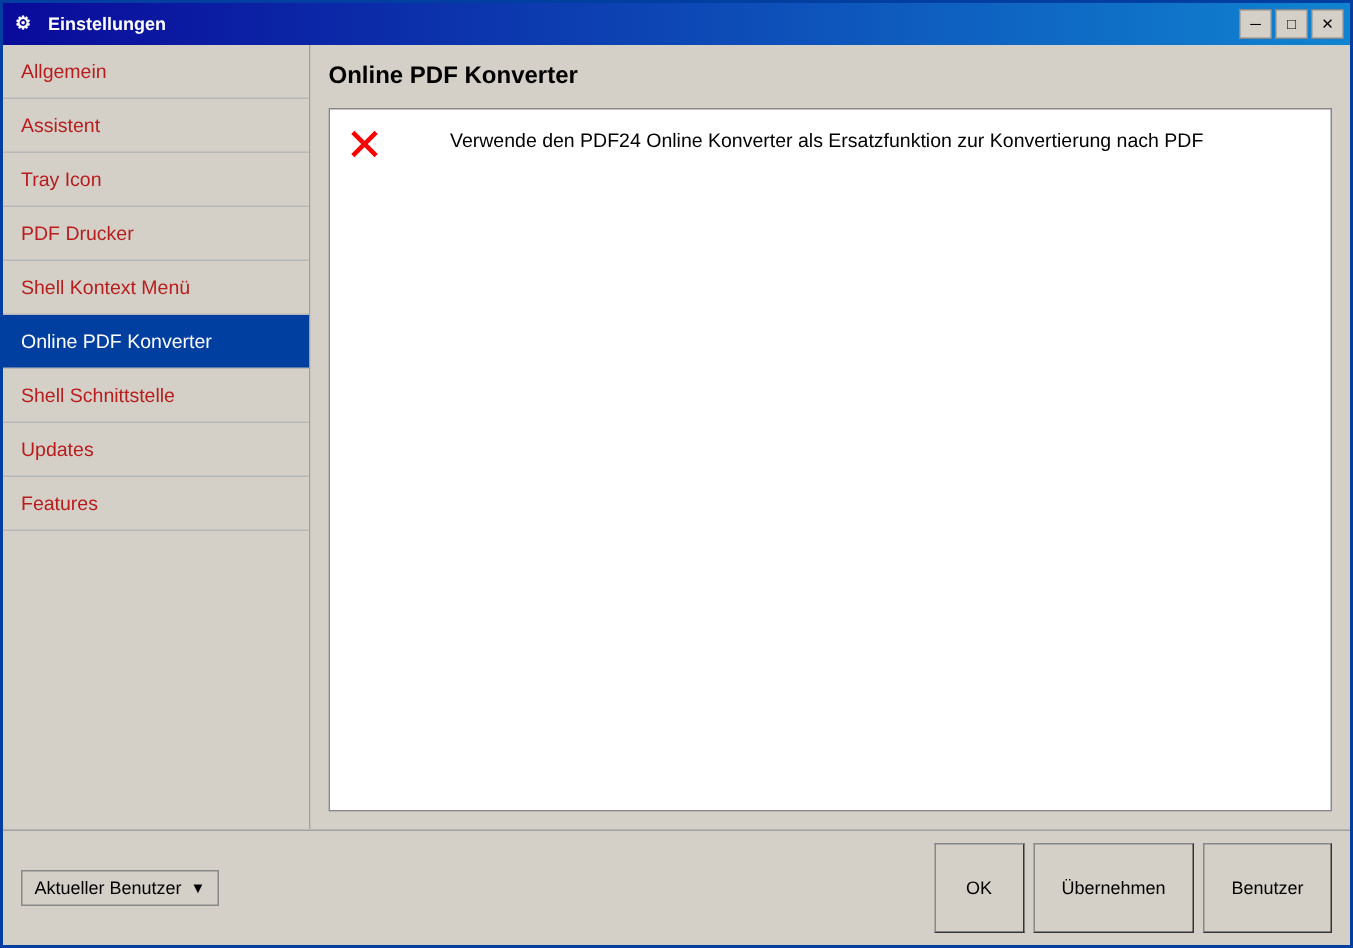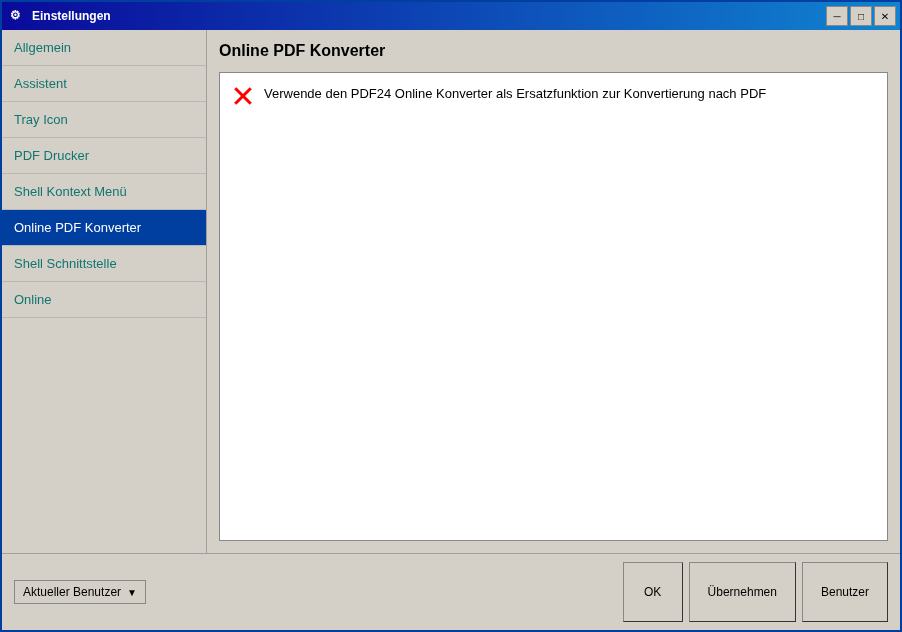--- a/index.html
+++ b/index.html
@@ -66,21 +66,21 @@
     .sidebar {
       width: 205px;
       background: #d4d0c8;
       border-right: 1px solid #a0a0a0;
       display: flex;
       flex-direction: column;
       flex-shrink: 0;
     }
     .sidebar-item {
       padding: 10px 12px;
-      color: #0f766e;
+      color: #b91c1c;
       cursor: pointer;
       border-bottom: 1px solid #b8b8b8;
       font-size: 13px;
       background: #d4d0c8;
     }
     .sidebar-item.active {
       background: #003ea0;
       color: white;
     }
 
@@ -106,20 +106,21 @@
     }
     .option-row {
       display: flex;
       align-items: flex-start;
       gap: 10px;
     }
     .option-text {
       font-size: 13px;
       color: #000;
       line-height: 1.4;
+      margin-left: 36px;
     }
     .x-icon {
       position: relative;
       width: 22px;
       height: 22px;
     }
     .x-icon::before, .x-icon::after {
       content: '';
       position: absolute;
       width: 22px;
@@ -192,21 +193,22 @@
   <div class="content-area">
 
     <div class="sidebar">
       <div class="sidebar-item">Allgemein</div>
       <div class="sidebar-item">Assistent</div>
       <div class="sidebar-item">Tray Icon</div>
       <div class="sidebar-item">PDF Drucker</div>
       <div class="sidebar-item">Shell Kontext Menü</div>
       <div class="sidebar-item active">Online PDF Konverter</div>
       <div class="sidebar-item">Shell Schnittstelle</div>
-      <div class="sidebar-item">Online</div>
+      <div class="sidebar-item">Updates</div>
+      <div class="sidebar-item">Features</div>
     </div>
 
     <div class="main-panel">
       <div class="panel-title">Online PDF Konverter</div>
       <div class="panel-content">
         <div class="option-row">
           <div class="x-icon"></div>
           <span class="option-text">Verwende den PDF24 Online Konverter als Ersatzfunktion zur Konvertierung nach PDF</span>
         </div>
       </div>

